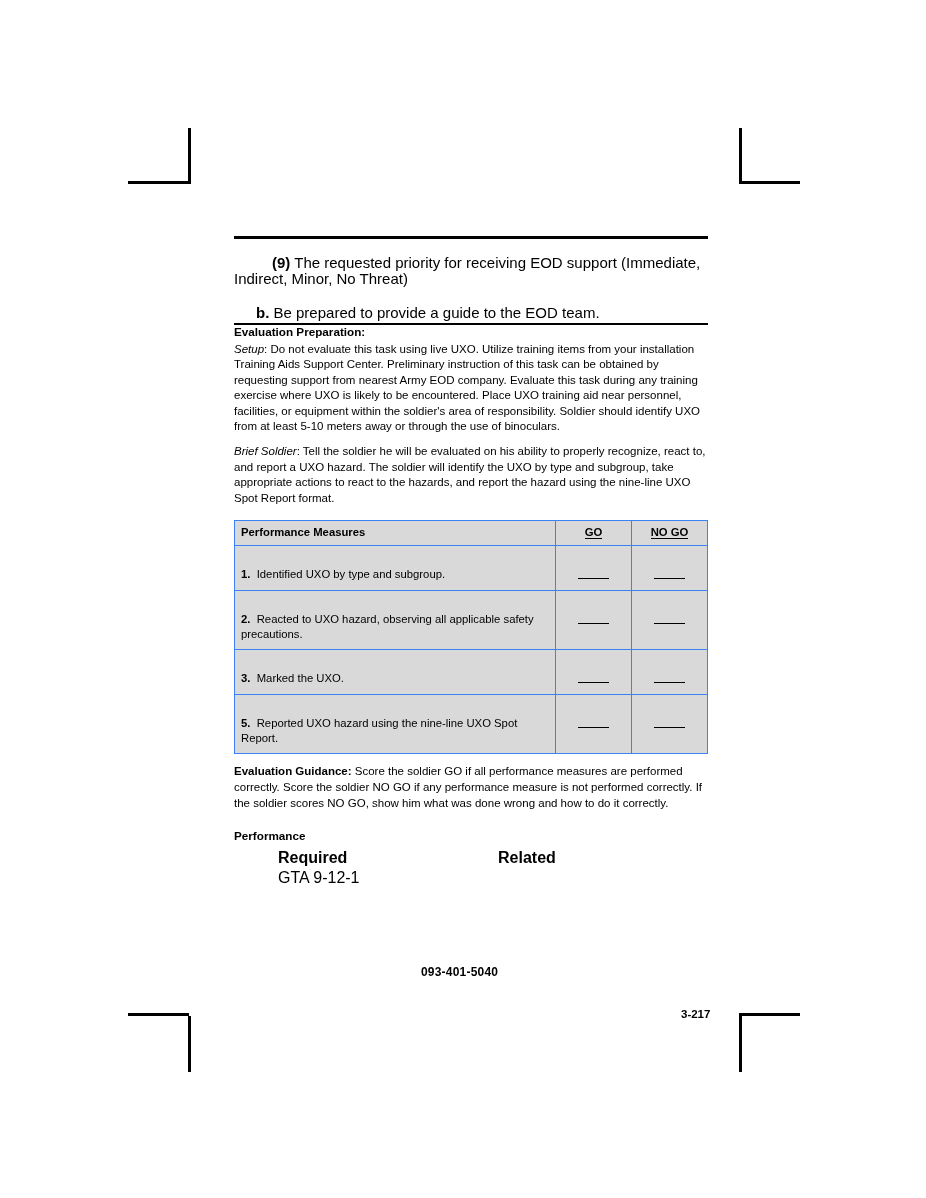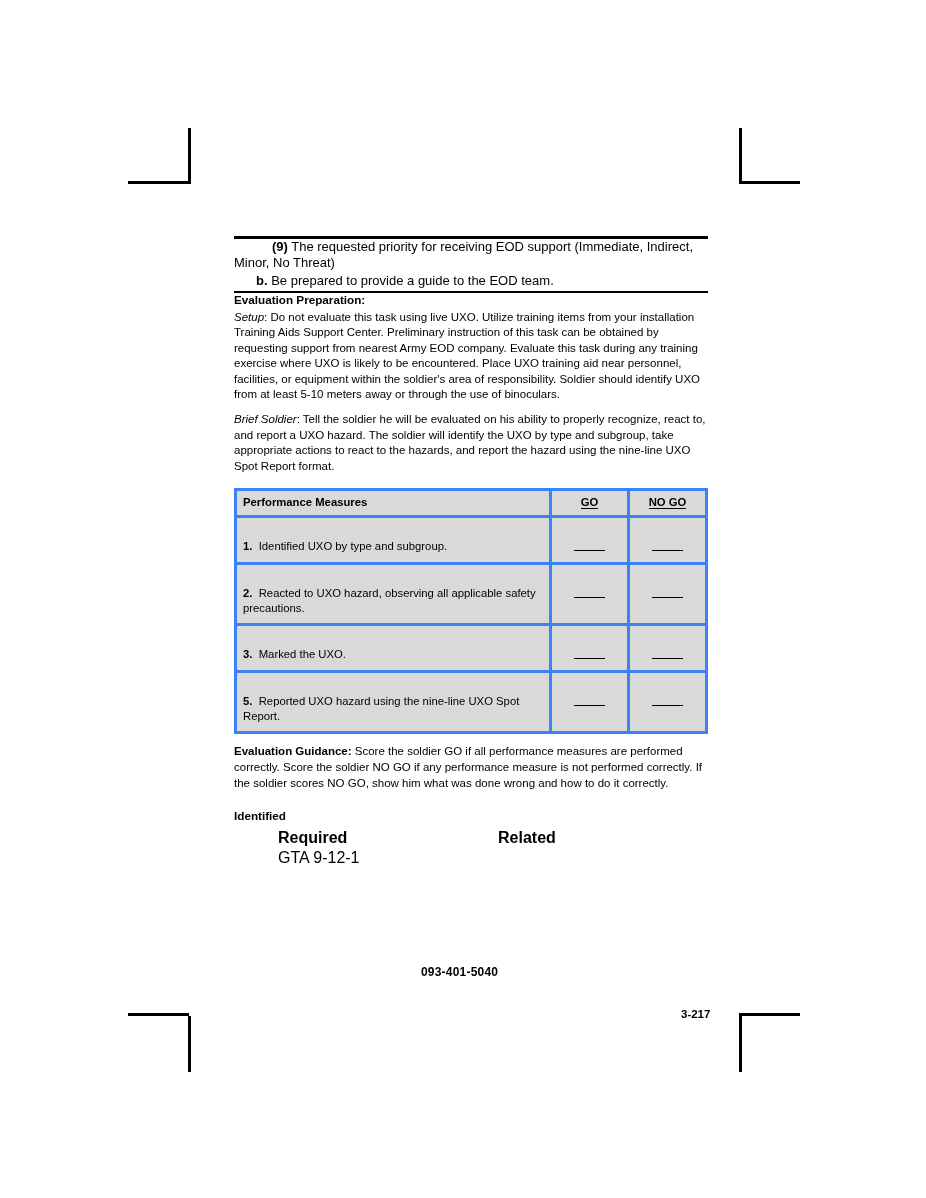--- a/index.html
+++ b/index.html
@@ -43,23 +43,23 @@
     margin: 0;
     height: 0;
   }
   .rule-mid {
     border-top: 2px solid #000;
     margin: 0;
     height: 0;
   }
 
   .blk {
-    font-size: 13px;
+    font-size: 15px;
     line-height: 15.5px;
-    padding: 0 0 3px 0;
+    padding: 16px 0 3px 0;
   }
   .indent-9 { text-indent: 38px; }
   .indent-b { text-indent: 22px; }
 
   b, .bold { font-weight: bold; }
   .ital { font-style: italic; }
 
   .sec-head {
     font-size: 11.7px;
     font-weight: bold;
@@ -75,21 +75,21 @@
 
   
   table.pm {
     border-collapse: collapse;
     width: 474px;
     margin-top: 14px;
     margin-bottom: 10px;
     table-layout: fixed;
   }
   table.pm td, table.pm th {
-    border: 3px solid #3b82f6;
+    border: 1px solid #3b82f6;
     background: #d9d9d9;
     font-size: 11.3px;
     line-height: 15px;
     vertical-align: top;
     padding: 21px 6px 7px 6px;
     text-align: left;
   }
   table.pm th {
     font-weight: bold;
     padding-top: 4px;
@@ -235,21 +235,21 @@
         <td class="mark"><span class="blank-line"></span></td>
         <td class="mark"><span class="blank-line"></span></td>
       </tr>
     </tbody>
   </table>
 
   <div class="para">
     <span class="bold">Evaluation Guidance:</span><span>  Score the soldier GO if all performance measures are performed correctly.  Score the soldier NO GO if any performance measure is not performed correctly.  If the soldier scores NO GO, show him what was done wrong and how to do it correctly.</span>
   </div>
 
-  <div class="refs-title">Identified</div>
+  <div class="refs-title">Performance</div>
 
   <div class="refs-cols">
     <div>
       <span class="refs-col-head">Required</span>
       <span class="refs-related">Related</span>
     </div>
     <div>GTA 9-12-1</div>
   </div>
 
 </div>

